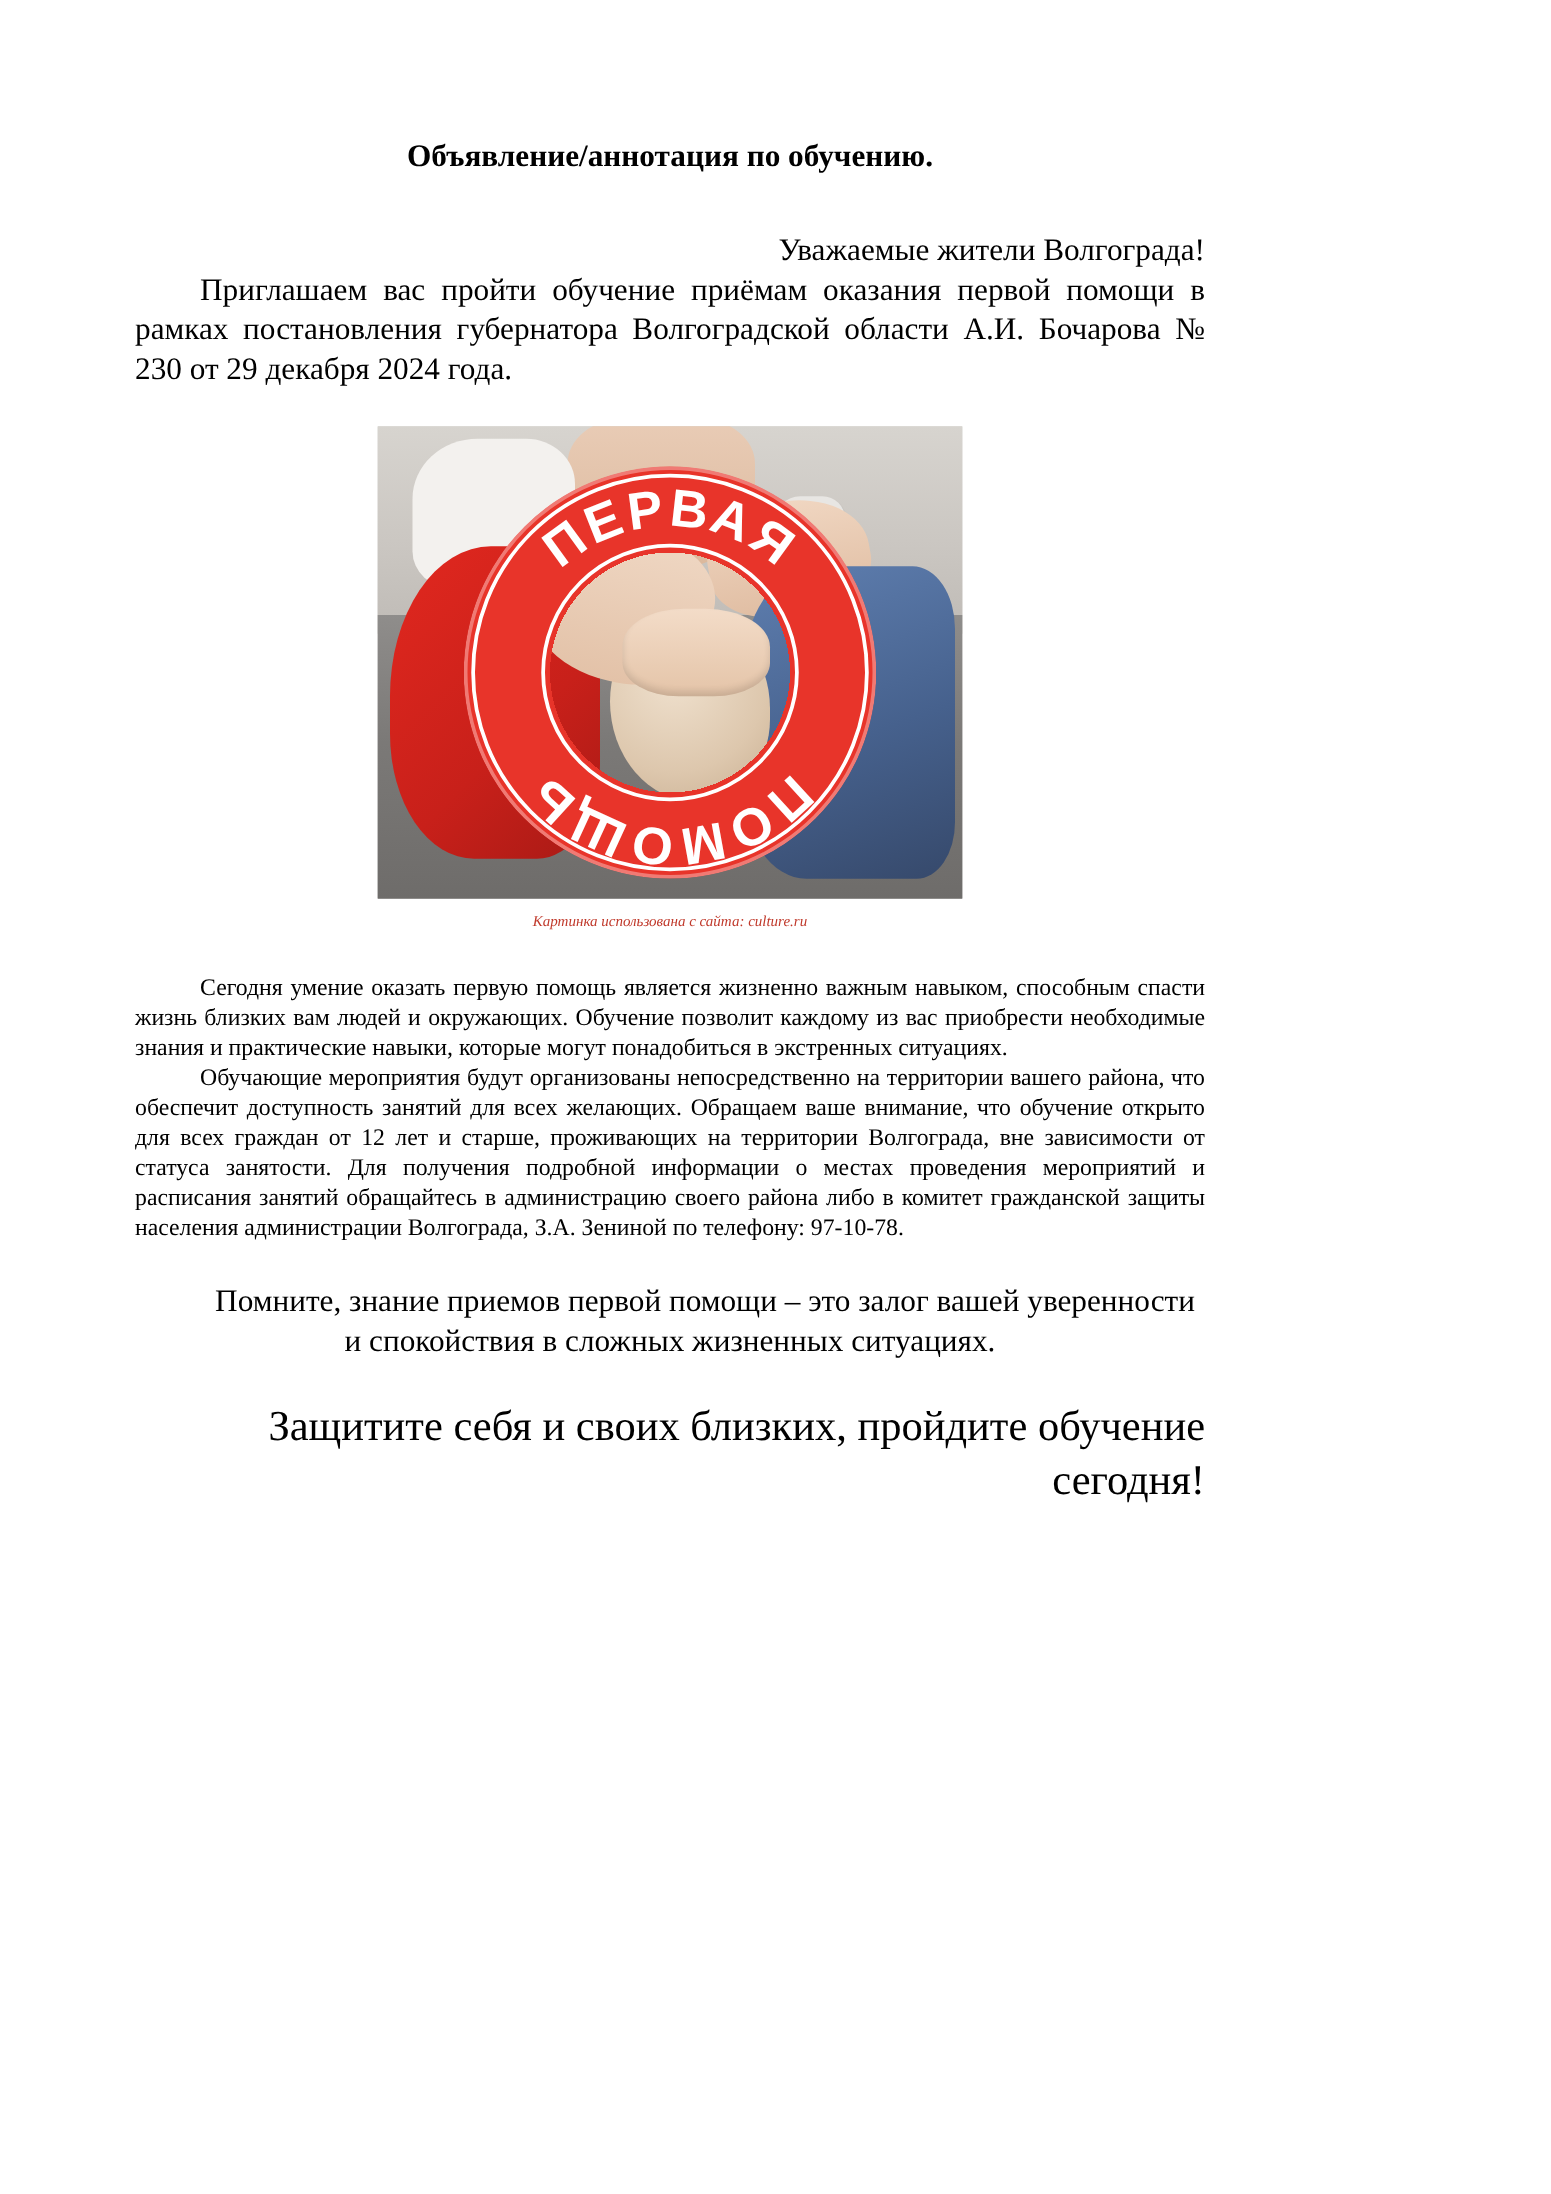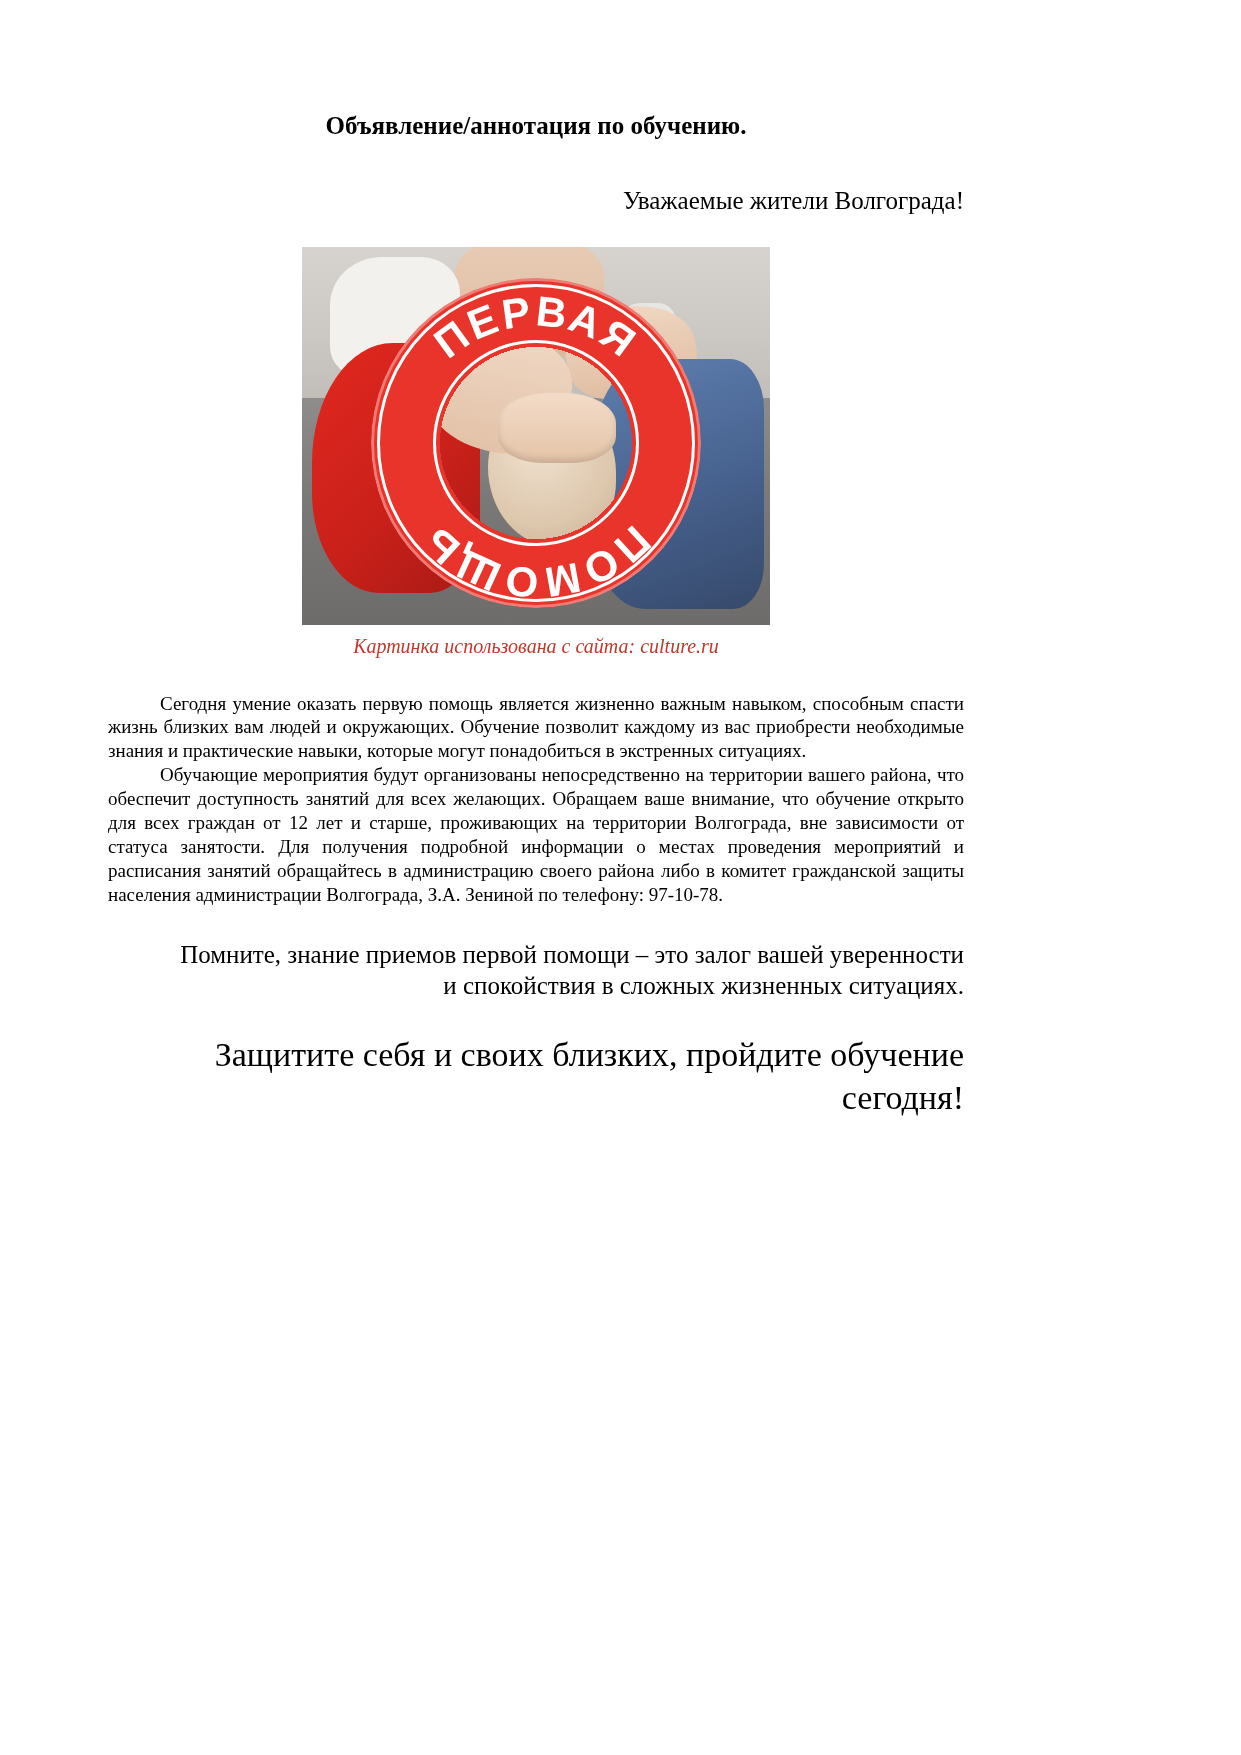--- a/index.html
+++ b/index.html
@@ -198,59 +198,60 @@
   .arc-text svg { width: 330px; height: 330px; display: block; }
   .arc-text text {
     fill: #ffffff;
     font-family: "Liberation Sans", sans-serif;
     font-weight: bold;
     font-size: 42px;
     letter-spacing: 3px;
   }
   .caption {
     margin-top: 6px;
-    font-size: 20px;
+    font-size: 12px;
     font-style: italic;
     color: #c0392b;
     font-family: "Liberation Serif", serif;
   }
   .para-block {
     margin-top: 34px;
   }
   .para-just {
     text-indent: 52px;
     text-align: justify;
     font-size: 19px;
     line-height: 1.26;
     margin: 0;
   }
   .para-note {
     margin-top: 32px;
     text-indent: 56px;
-    text-align: right;
+    text-align: center;
     font-size: 25px;
     line-height: 1.26;
   }
   .para-final {
     margin-top: 32px;
     text-indent: 56px;
     text-align: right;
     font-size: 34px;
     line-height: 1.26;
   }
 </style>
 </head>
 <body>
 
 <div class="page">
 
   <h1 class="doc-title">Объявление/аннотация по обучению.</h1>
 
   <p class="greeting">Уважаемые жители Волгограда!</p>
 
+  <p class="body-text para-intro">Приглашаем вас пройти обучение приёмам оказания первой помощи в рамках постановления губернатора Волгоградской области А.И. Бочарова  № 230 от 29 декабря 2024 года.</p>
 
   <div class="figure">
     <div class="photo-wrap">
       <div class="photo-bg"></div>
       <div class="pav-ground"></div>
       <div class="mat"></div>
       <div class="bystander-legs"></div>
       <div class="shoe-a"></div>
       <div class="shoe-b"></div>
       <div class="rescuer-shirt"></div>

